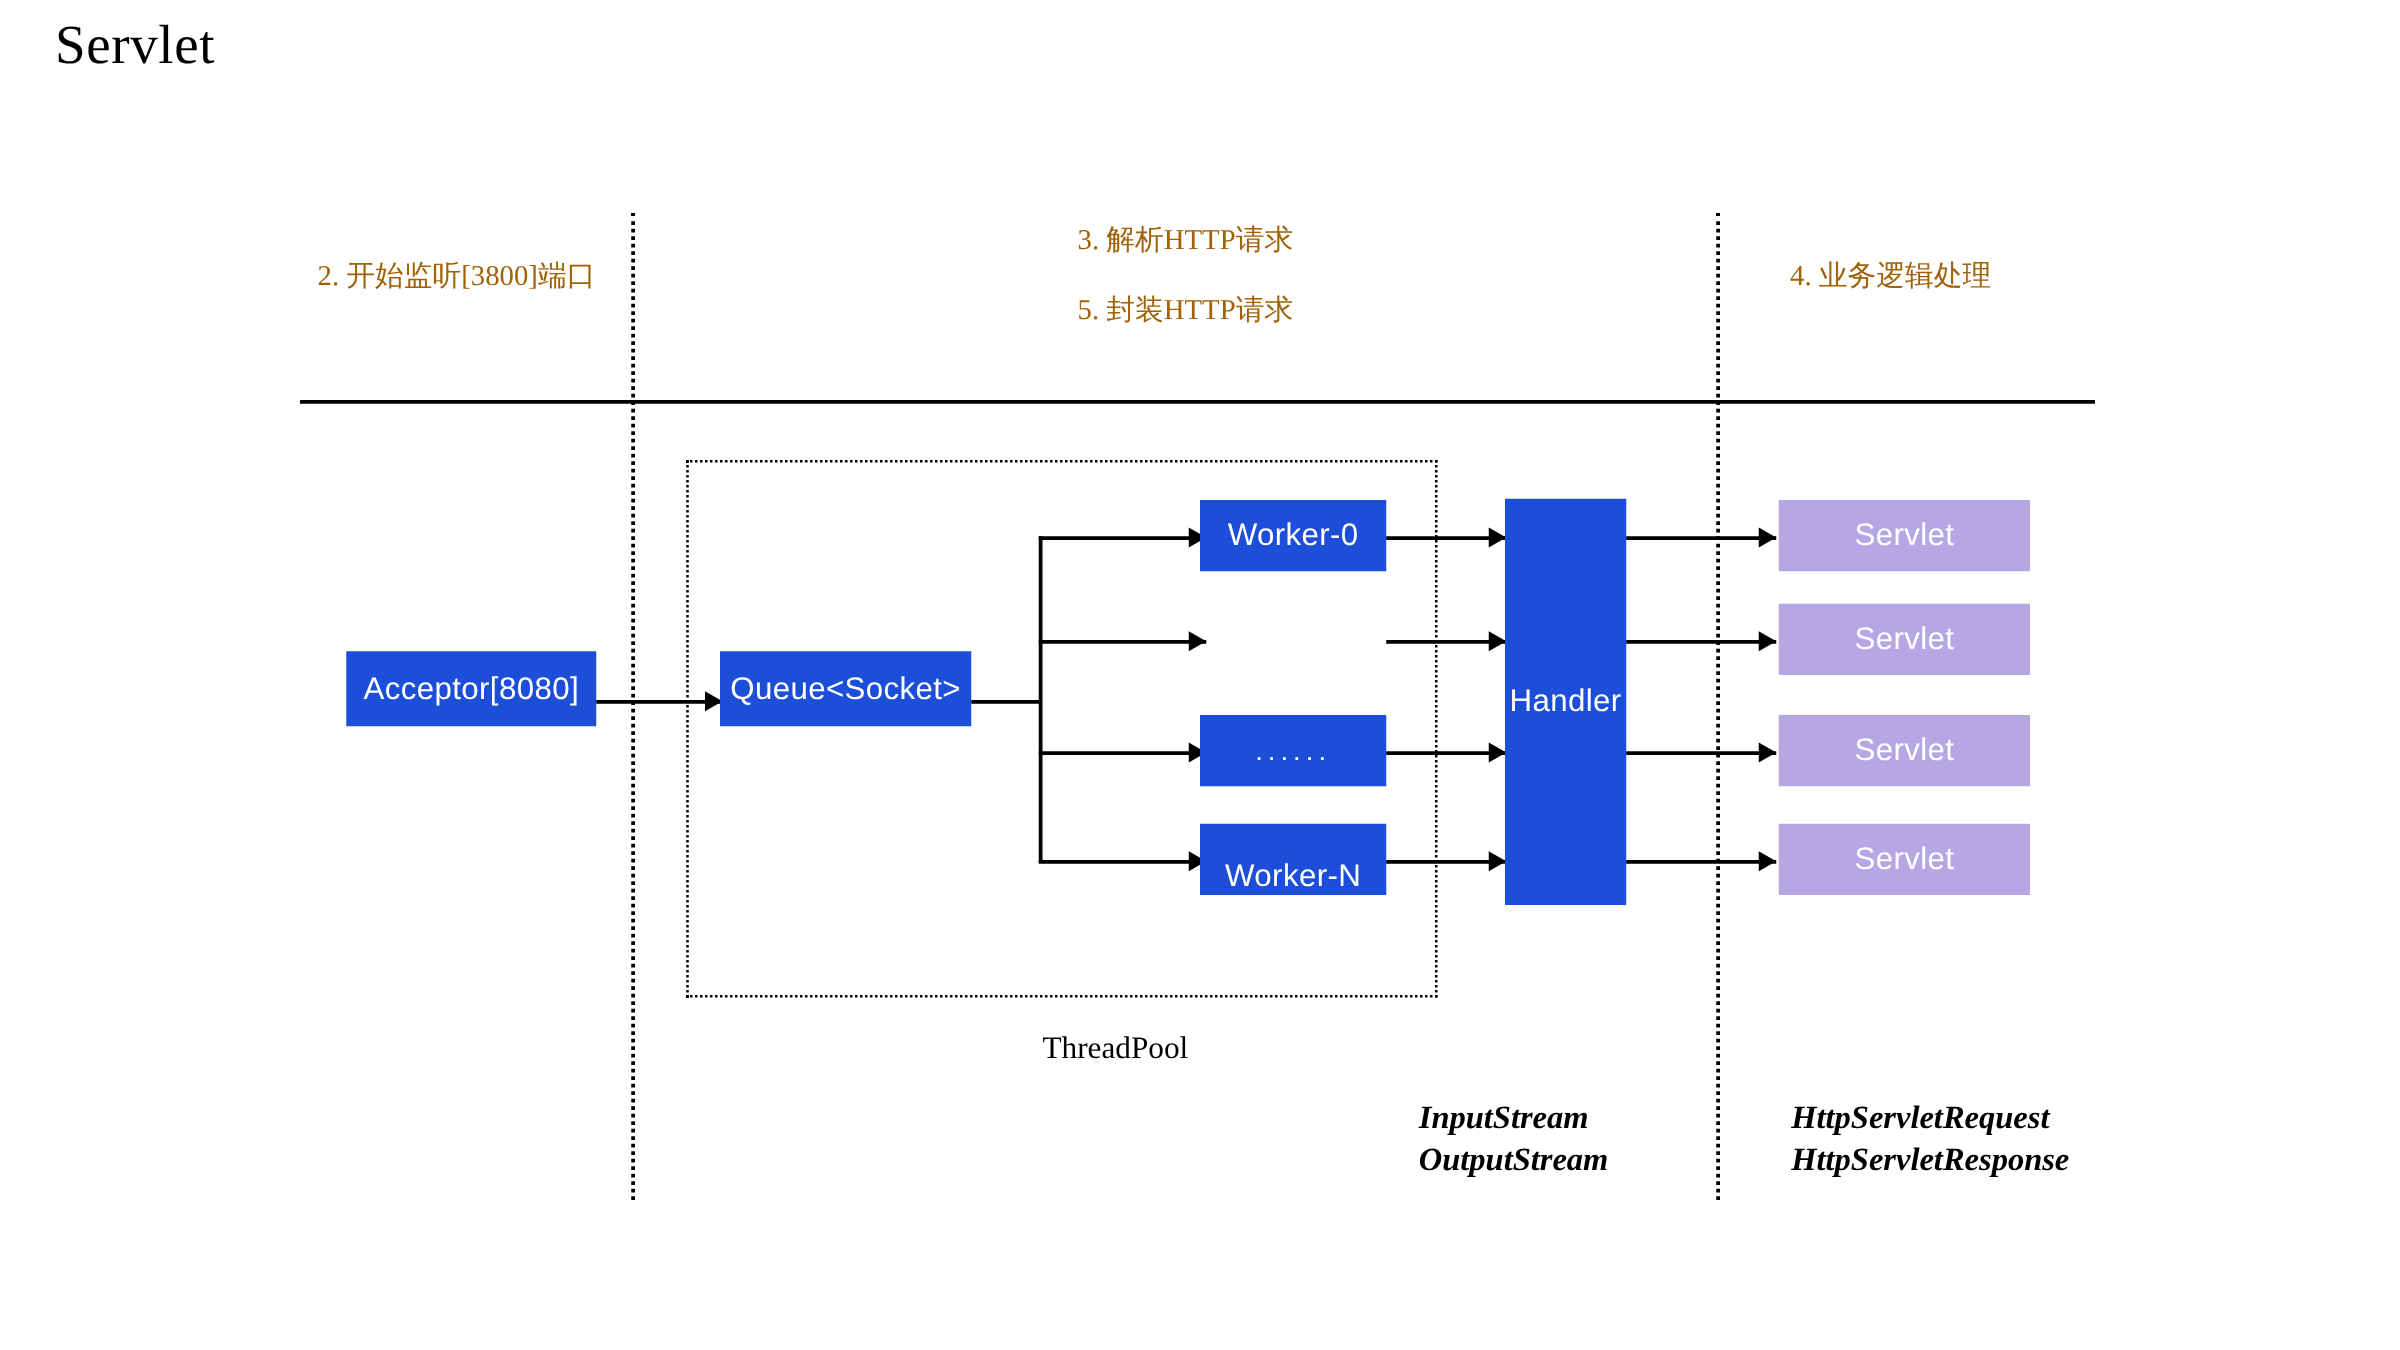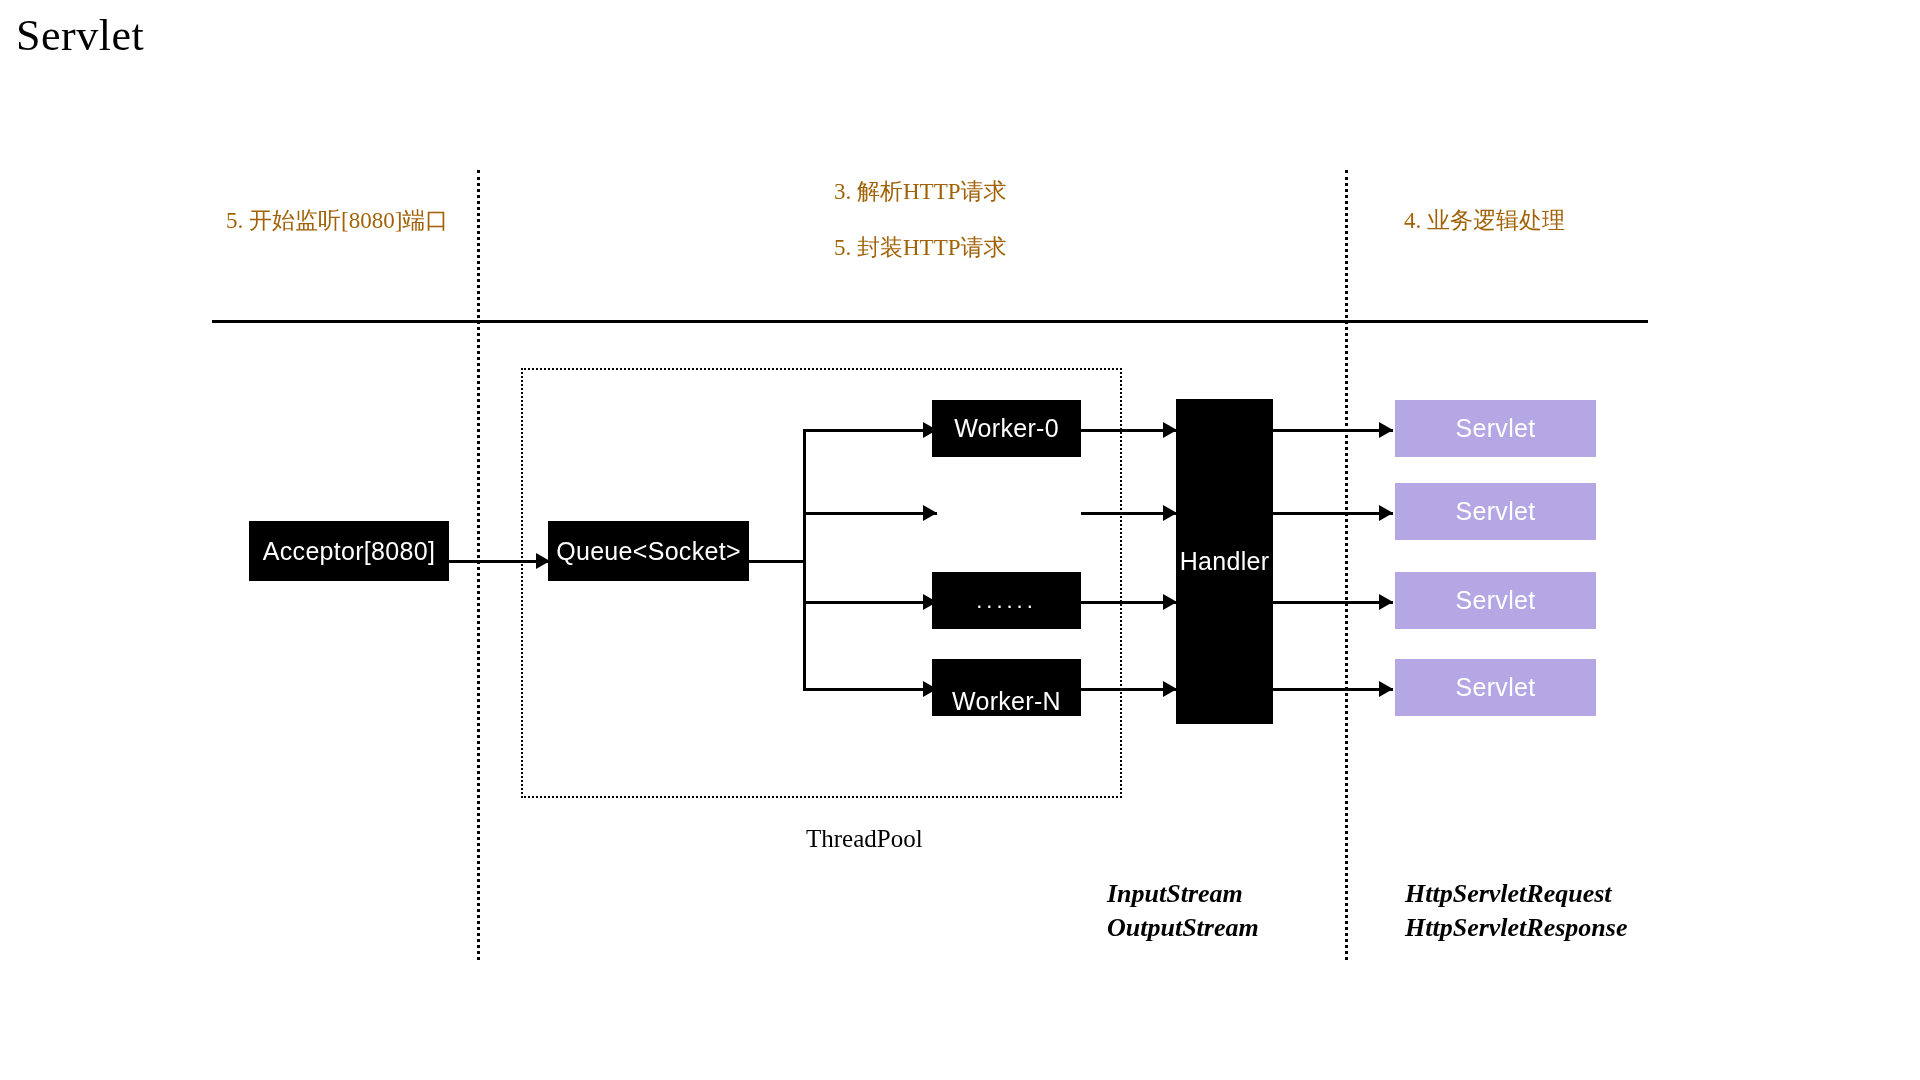--- a/index.html
+++ b/index.html
@@ -7,20 +7,21 @@
     padding: 0;
     background: #ffffff;
   }
   #page {
     position: relative;
     width: 1868px;
     height: 1080px;
     background: #ffffff;
     overflow: hidden;
     font-family: "Liberation Sans", sans-serif;
+    margin-left: 28px;
   }
 
   
   .title {
     position: absolute;
     left: 16px;
     top: 10px;
     font-family: "Liberation Serif", serif;
     font-size: 44px;
     color: #000000;
@@ -82,21 +83,21 @@
     box-sizing: border-box;
     display: flex;
     align-items: center;
     justify-content: center;
     color: #ffffff;
     font-family: "Liberation Sans", sans-serif;
     font-size: 25px;
     letter-spacing: 0.3px;
     white-space: nowrap;
   }
-  .node.blue  { background: #000000; }
+  .node.blue  { background: #1d4ed8; }
   .node.purple{ background: #B4A7E4; }
   .node.dots  { font-size: 22px; letter-spacing: 4px; }
 
   
   .conn-h {
     position: absolute;
     background: #000000;
     height: 3px;
   }
   .conn-v {
@@ -113,21 +114,21 @@
     border-left: 14px solid #000000;
   }
 </style>
 </head>
 <body>
 
 <div id="page">
 
   <div class="title">Servlet</div>
 
-  <div class="annot" style="left:226px; top:205px;">5. 开始监听[8080]端口</div>
+  <div class="annot" style="left:226px; top:205px;">2. 开始监听[3800]端口</div>
   <div class="annot" style="left:834px; top:176px;">3. 解析HTTP请求</div>
   <div class="annot" style="left:834px; top:232px;">5. 封装HTTP请求</div>
   <div class="annot" style="left:1404px; top:205px;">4. 业务逻辑处理</div>
 
   <div class="vdot" style="left:477px; top:170px; height:790px;"></div>
   <div class="vdot" style="left:1345px; top:170px; height:790px;"></div>
 
   <div class="hsep" style="left:212px; top:320px; width:1436px;"></div>
 
   <div class="threadpool-box" style="left:521px; top:368px; width:601px; height:430px;"></div>

